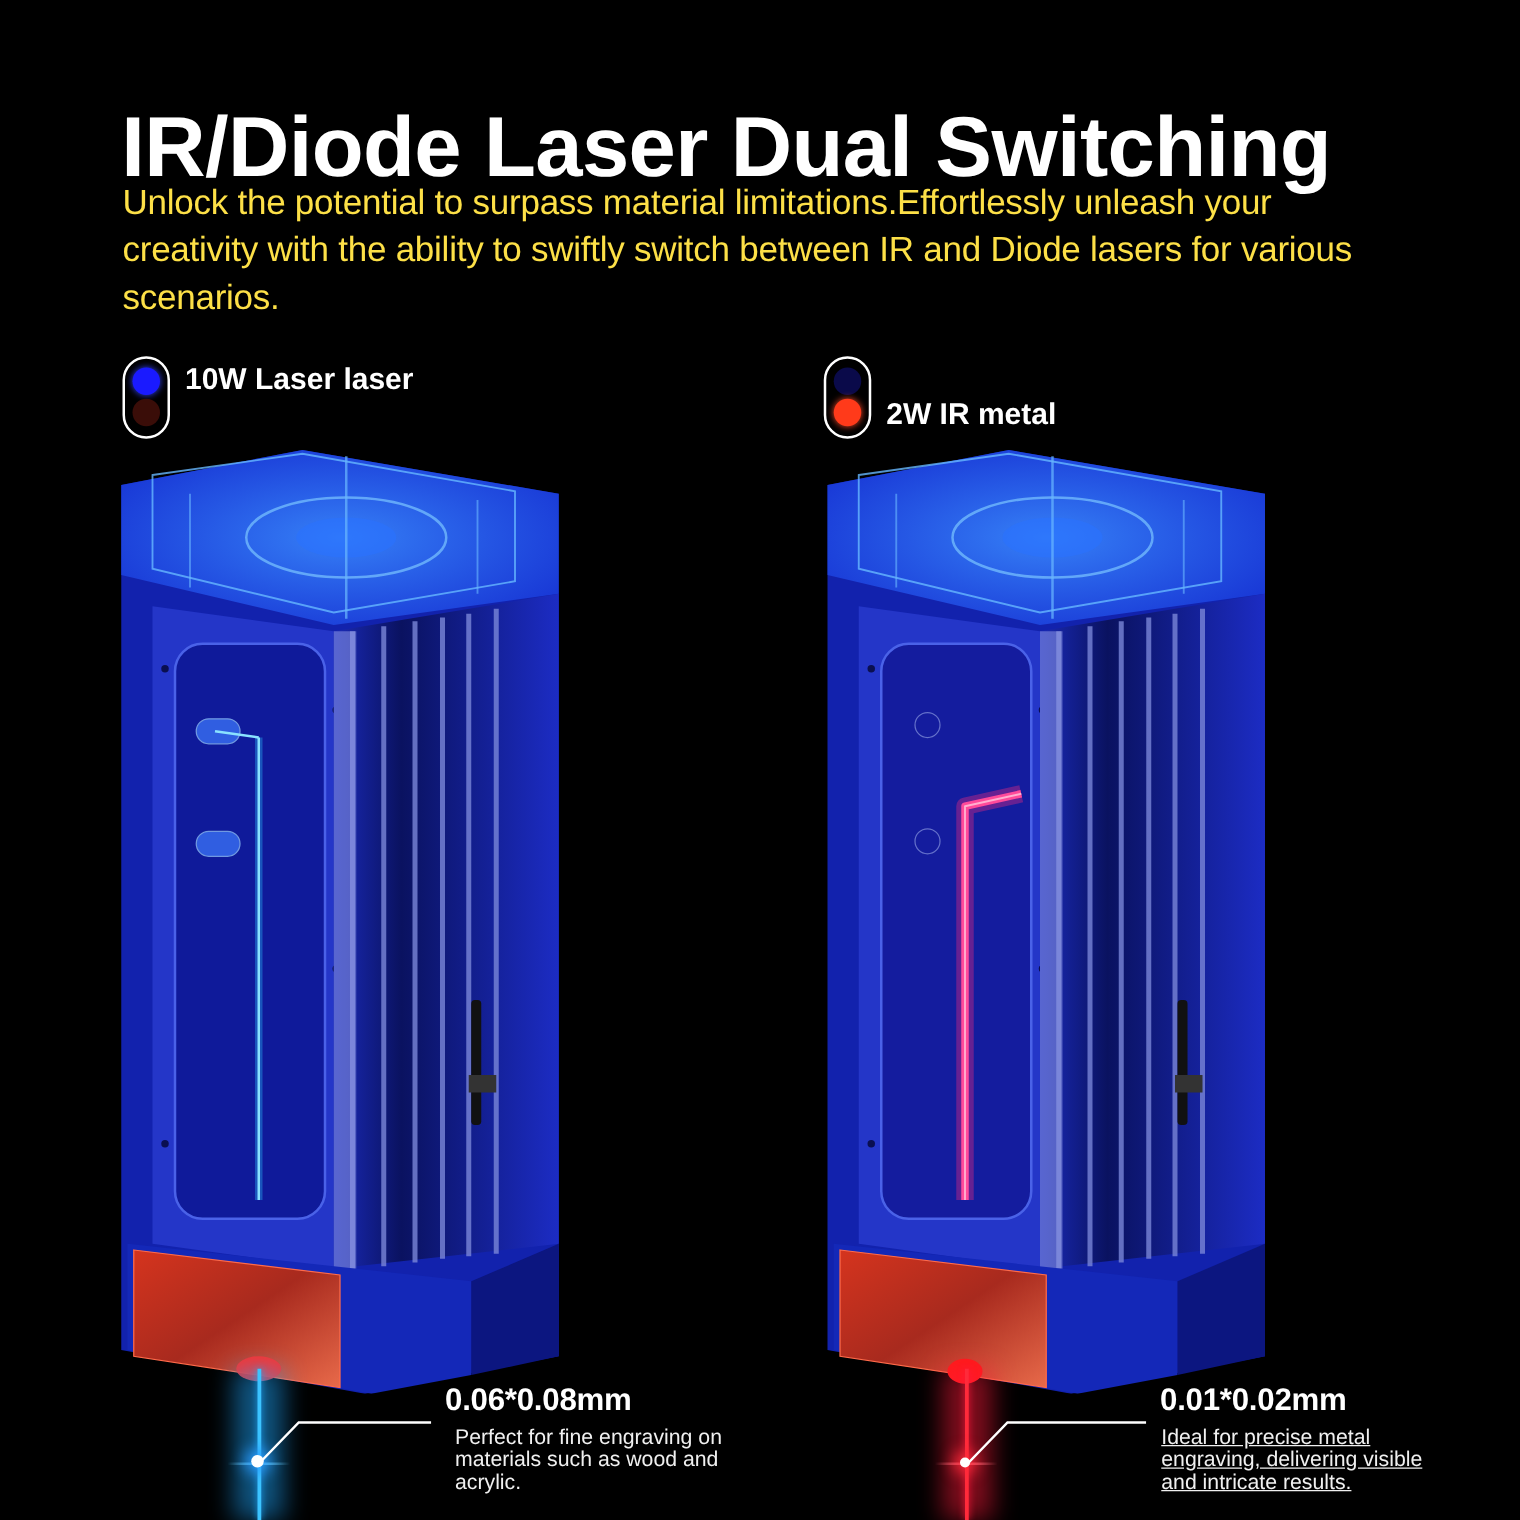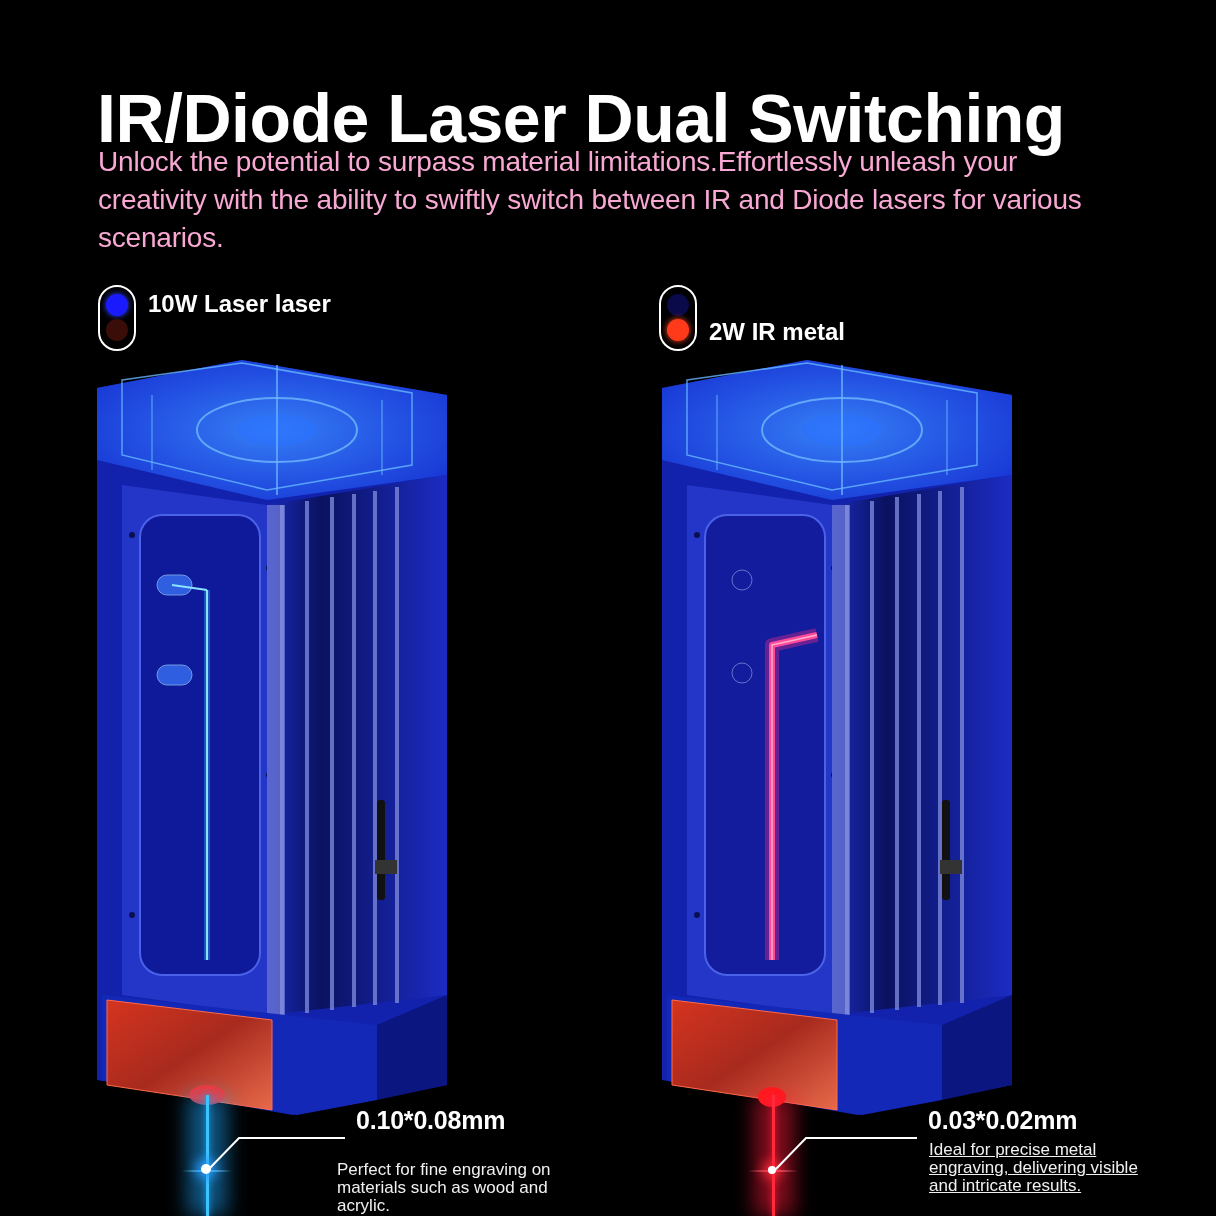--- a/index.html
+++ b/index.html
@@ -7,21 +7,21 @@
   body { position: relative; font-family: "Liberation Sans", "DejaVu Sans", sans-serif; color: #fff; }
 
   .title {
     position: absolute; left: 97px; top: 56px;
     font-size: 68px; font-weight: 700; letter-spacing: -0.5px; line-height: 70px;
     white-space: nowrap;
     margin-top: 27px;
   }
   .subtitle {
     position: absolute; left: 98px; top: 143px; width: 1010px;
-    font-size: 28px; line-height: 38px; font-weight: 400; color: #f9a8d4;
+    font-size: 28px; line-height: 38px; font-weight: 400; color: #fde047;
     letter-spacing: -0.2px;
   }
 
   
   .indicator {
     position: absolute; width: 38px; height: 66px;
     border: 2.5px solid #fff; border-radius: 19px;
   }
   .indicator .dot { position: absolute; left: 6px; width: 22px; height: 22px; border-radius: 50%; }
   .indicator .dot.top { top: 7px; }
@@ -126,22 +126,22 @@
   </svg>
 </div>
 
 <div class="beam-glow" style="left:187px; top:1095px; height:121px; background:#1fa8ff;"></div>
 <div class="beam" style="left:206px; top:1095px; height:121px; background:#3cc4ff; box-shadow:0 0 6px #1fa8ff;"></div>
 <div class="flare-h" style="left:182px; top:1170px; background:linear-gradient(90deg,transparent,#6ad0ff,transparent);"></div>
 <div class="flare" style="left:201px; top:1164px; width:10px; height:10px; box-shadow:0 0 12px 5px #2a9cff;"></div>
 <svg class="leader" width="140" height="40" style="left:205px; top:1136px;">
   <polyline points="2,35 34,2 140,2" fill="none" stroke="#fff" stroke-width="2"></polyline>
 </svg>
-<div class="spec-value" style="left:356px; top:1106px;">0.10*0.08mm</div>
-<div class="spec-desc" style="left:337px; top:1141px; width:240px;margin-top:20px;">Perfect for fine engraving on materials such as wood and acrylic.</div>
+<div class="spec-value" style="left:356px; top:1106px;">0.06*0.08mm</div>
+<div class="spec-desc" style="left:364px; top:1141px; width:240px;">Perfect for fine engraving on materials such as wood and acrylic.</div>
 
 <div class="indicator" style="left:659px; top:285px;">
   <span class="dot top" style="background:#0a0a4a;"></span>
   <span class="dot bottom" style="background:#ff3a1a; box-shadow:0 0 6px #ff4a2a;"></span>
 </div>
 <div class="laser-label" style="left:709px; top:318px;">2W IR metal</div>
 
 <div class="device" style="left:657px; top:355px;">
   <svg width="360" height="760" viewBox="0 0 360 760">
     <defs>
@@ -199,14 +199,14 @@
   </svg>
 </div>
 
 <div class="beam-glow" style="left:754px; top:1095px; height:121px; background:#ff1a3a;"></div>
 <div class="beam" style="left:772px; top:1095px; height:121px; background:#ff2a3a; box-shadow:0 0 6px #ff1a3a;"></div>
 <div class="flare-h" style="left:748px; top:1170px; background:linear-gradient(90deg,transparent,#ff6a7a,transparent);"></div>
 <div class="flare" style="left:768px; top:1166px; width:8px; height:8px; box-shadow:0 0 12px 5px #ff2a3a;"></div>
 <svg class="leader" width="145" height="40" style="left:772px; top:1136px;">
   <polyline points="2,35 34,2 145,2" fill="none" stroke="#fff" stroke-width="2"></polyline>
 </svg>
-<div class="spec-value" style="left:928px; top:1106px;">0.03*0.02mm</div>
+<div class="spec-value" style="left:928px; top:1106px;">0.01*0.02mm</div>
 <div class="spec-desc" style="left:929px; top:1141px; width:240px;text-decoration:underline;">Ideal for precise metal engraving, delivering visible and intricate results.</div>
 
 </body></html>

